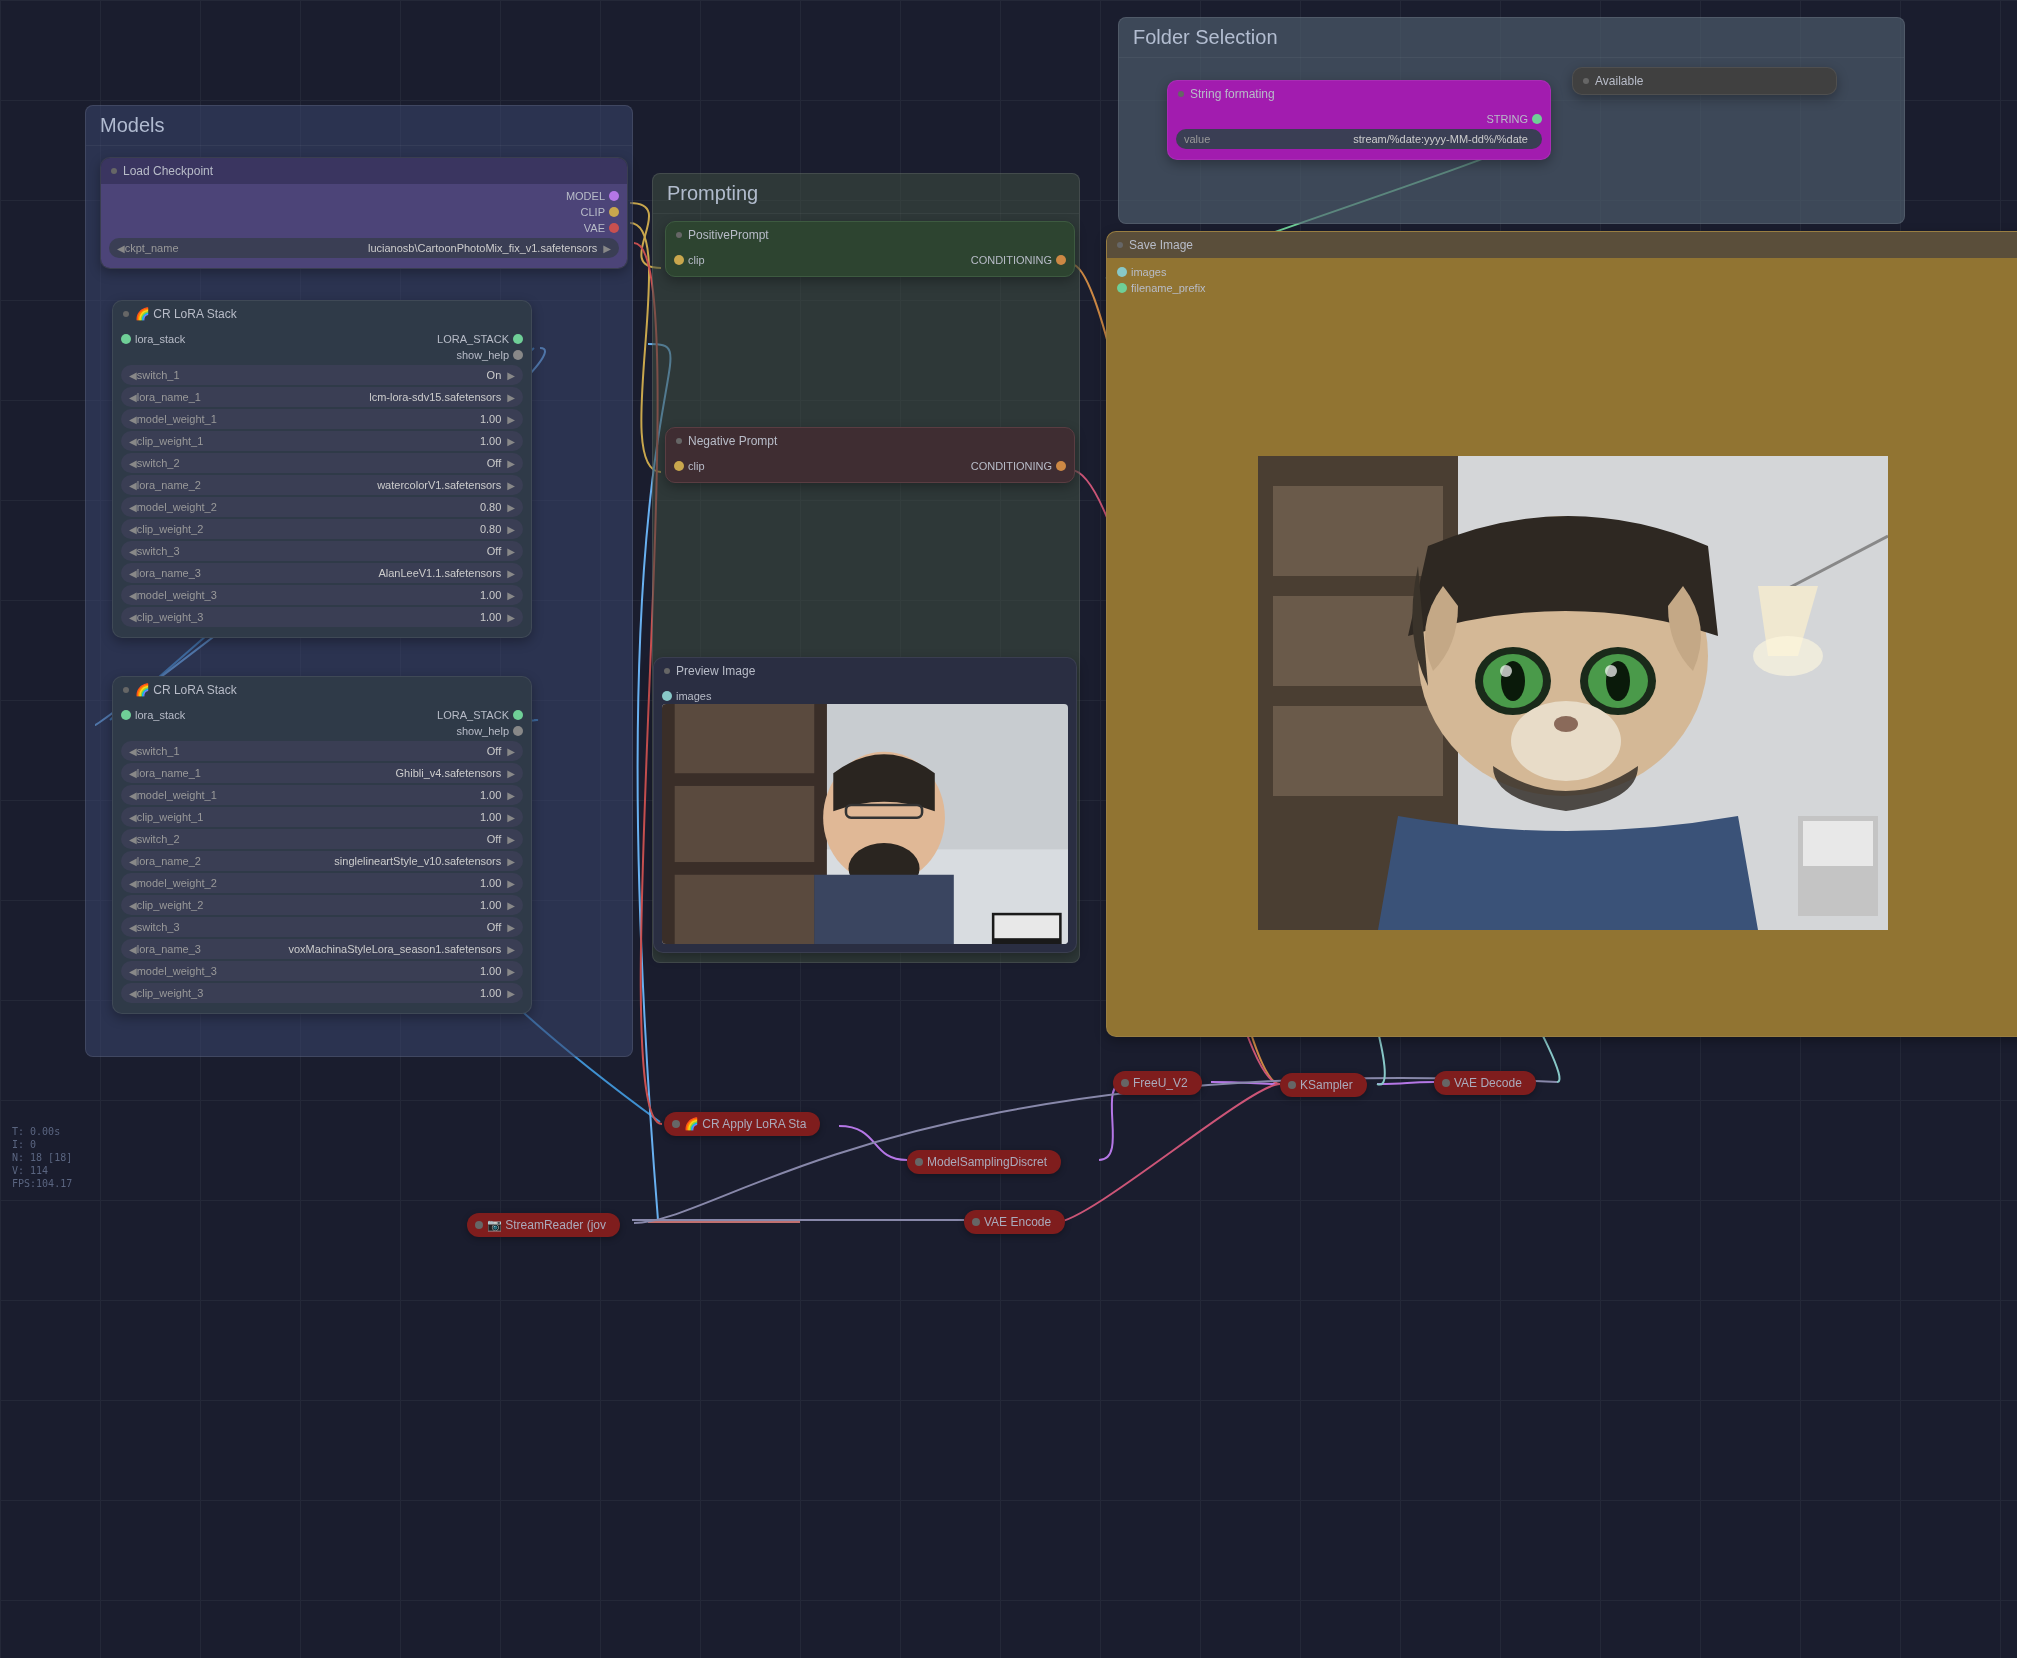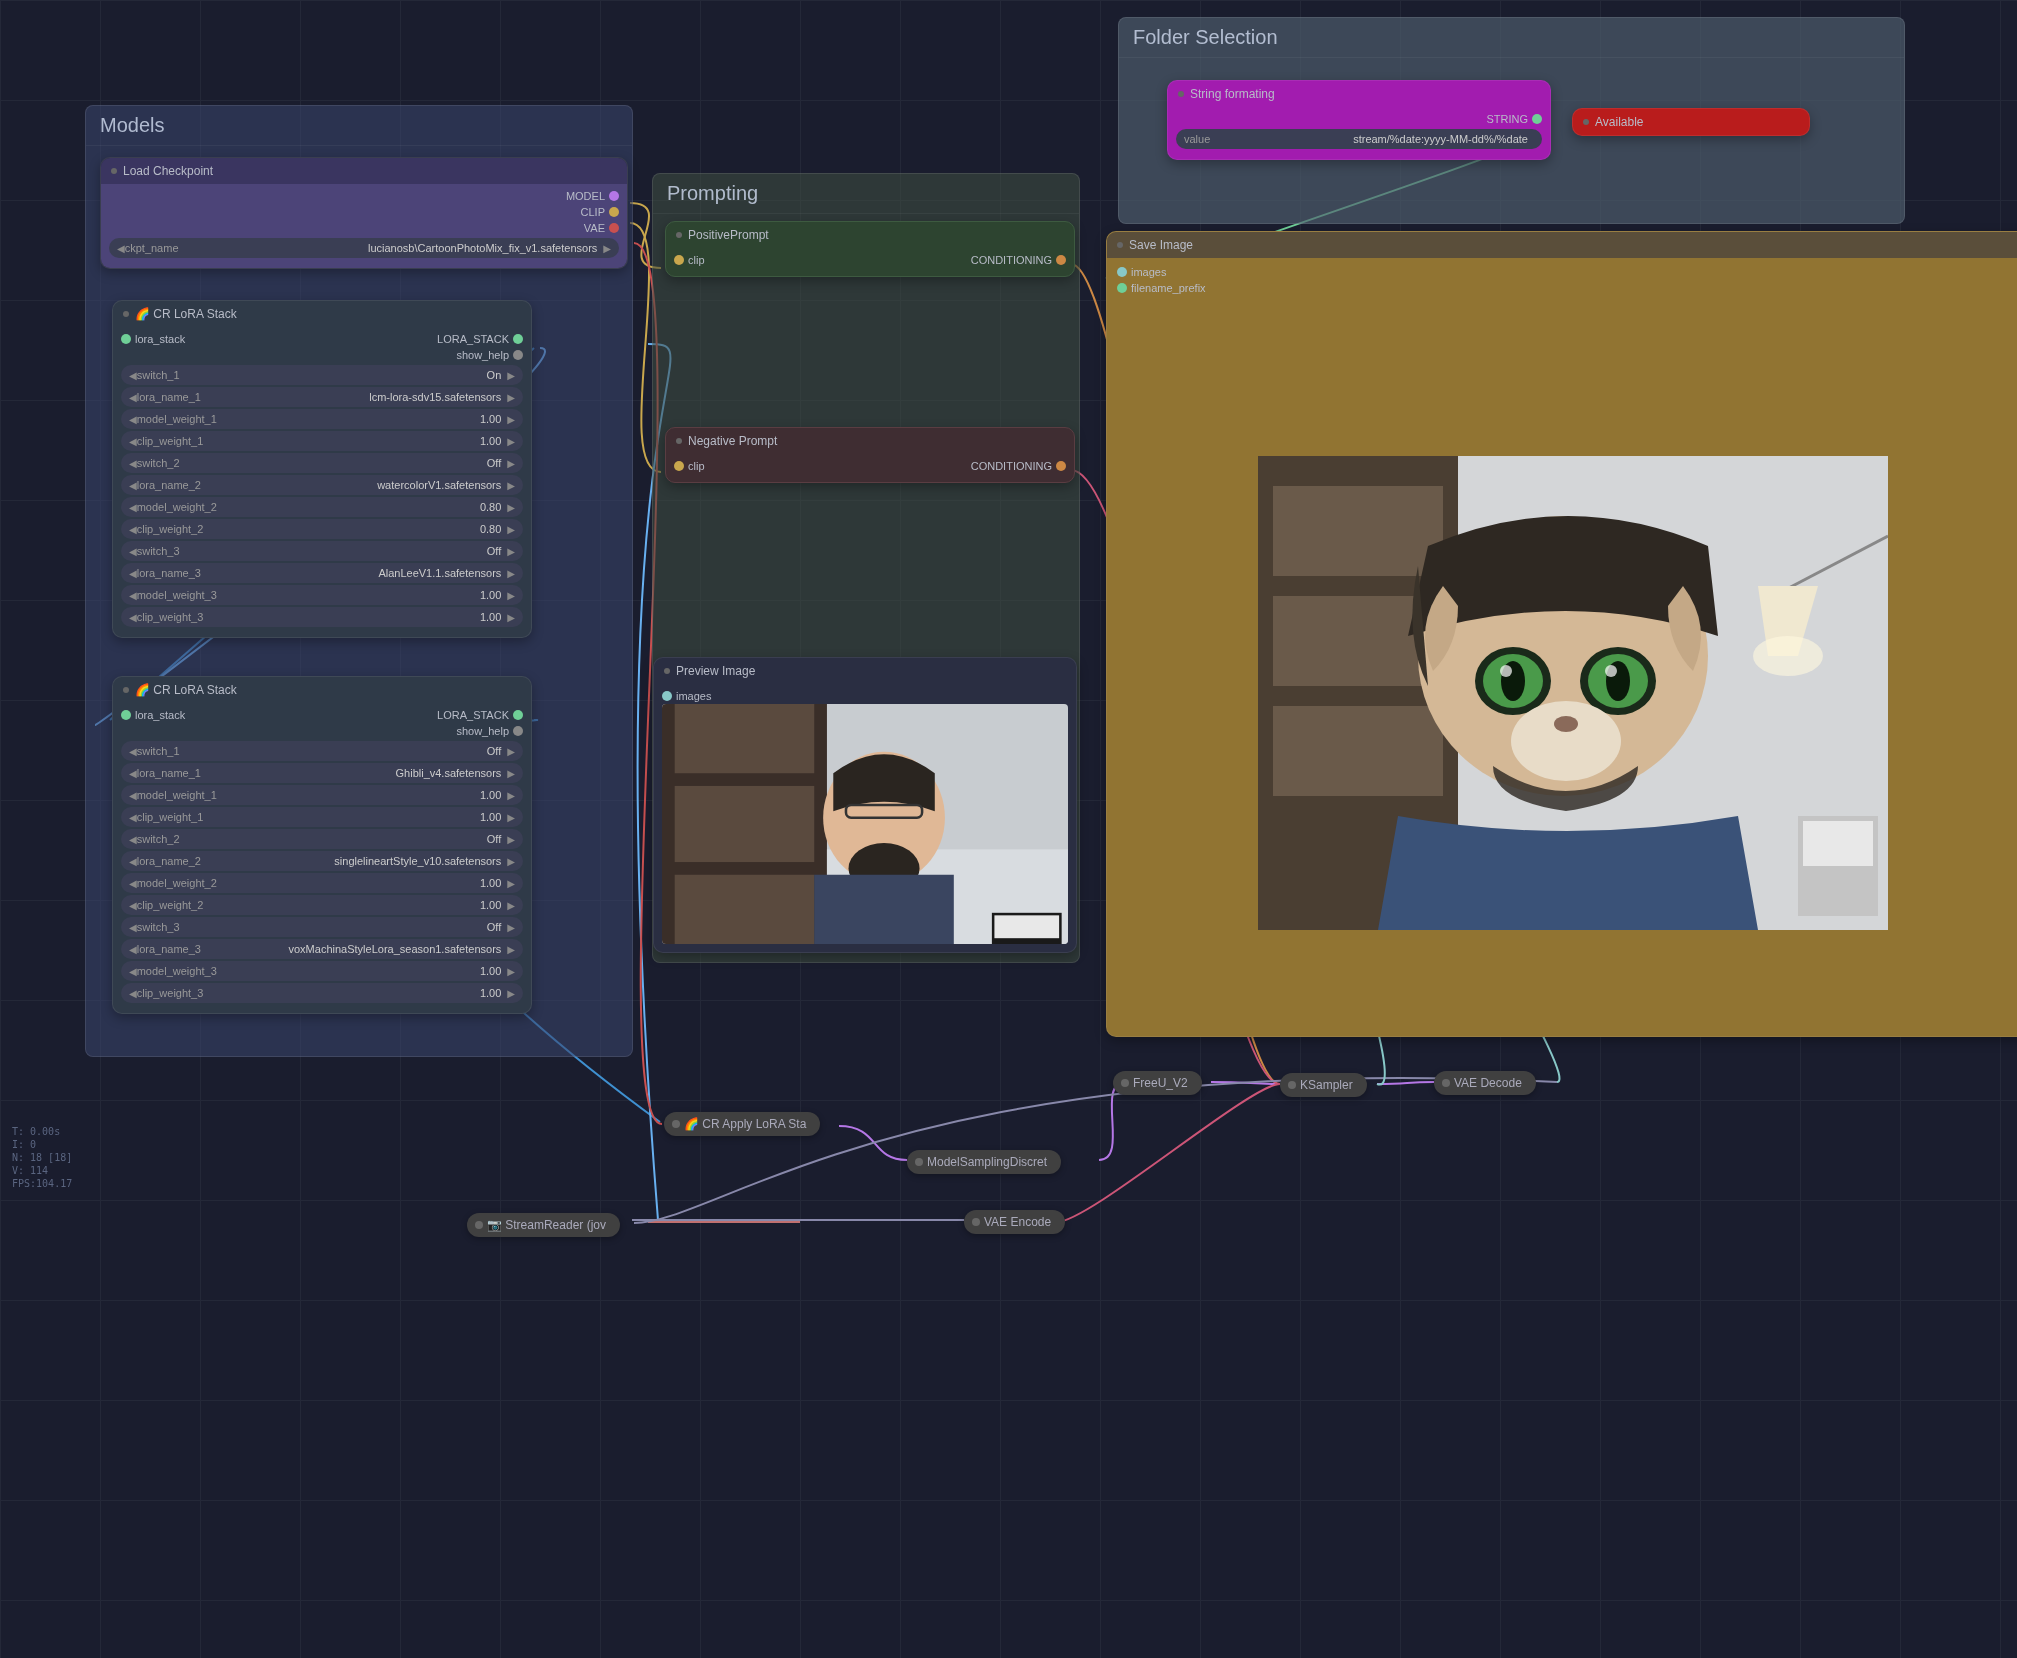--- a/index.html
+++ b/index.html
@@ -82,21 +82,21 @@
   color: #7fa8c9;
   font-family: monospace;
   font-size: 11px;
   min-height: 90px;
   margin-top: 4px;
   white-space: pre-wrap;
 }
 
 .mini-node {
   position: absolute;
-  background: #404040;
+  background: #7f1d1d;
   border-radius: 14px;
   padding: 5px 14px 5px 20px;
   font-size: 12px;
   color: #aab;
   display: flex;
   align-items: center;
   gap: 6px;
   box-shadow: 0 2px 6px rgba(0,0,0,0.3);
 }
 .mini-node::before {
@@ -485,21 +485,21 @@
         <span>STRING</span>
         <span class="port-dot" style="background:#6fcf97;"></span>
       </div>
     <div class="widget">
       <span class="label">value</span>
       <span class="value">stream/%date:yyyy-MM-dd%/%date</span>
     </div>
   </div>
 </div>
 
-<div class="node" style="left:1572px; top:67px; width:238px; background:#b91c1c;margin-top:41px;">
+<div class="node" style="left:1572px; top:67px; width:265px; background:#404040;">
   <div class="node-header">
       <span class="dot"></span>
       <span>Available</span>
     </div>
 </div>
 
 <div class="node" style="left:1106px; top:231px; width:934px; background:#917432;">
   <div class="node-header" style="background:#5a4e3a;">
       <span class="dot"></span>
       <span>Save Image</span>

